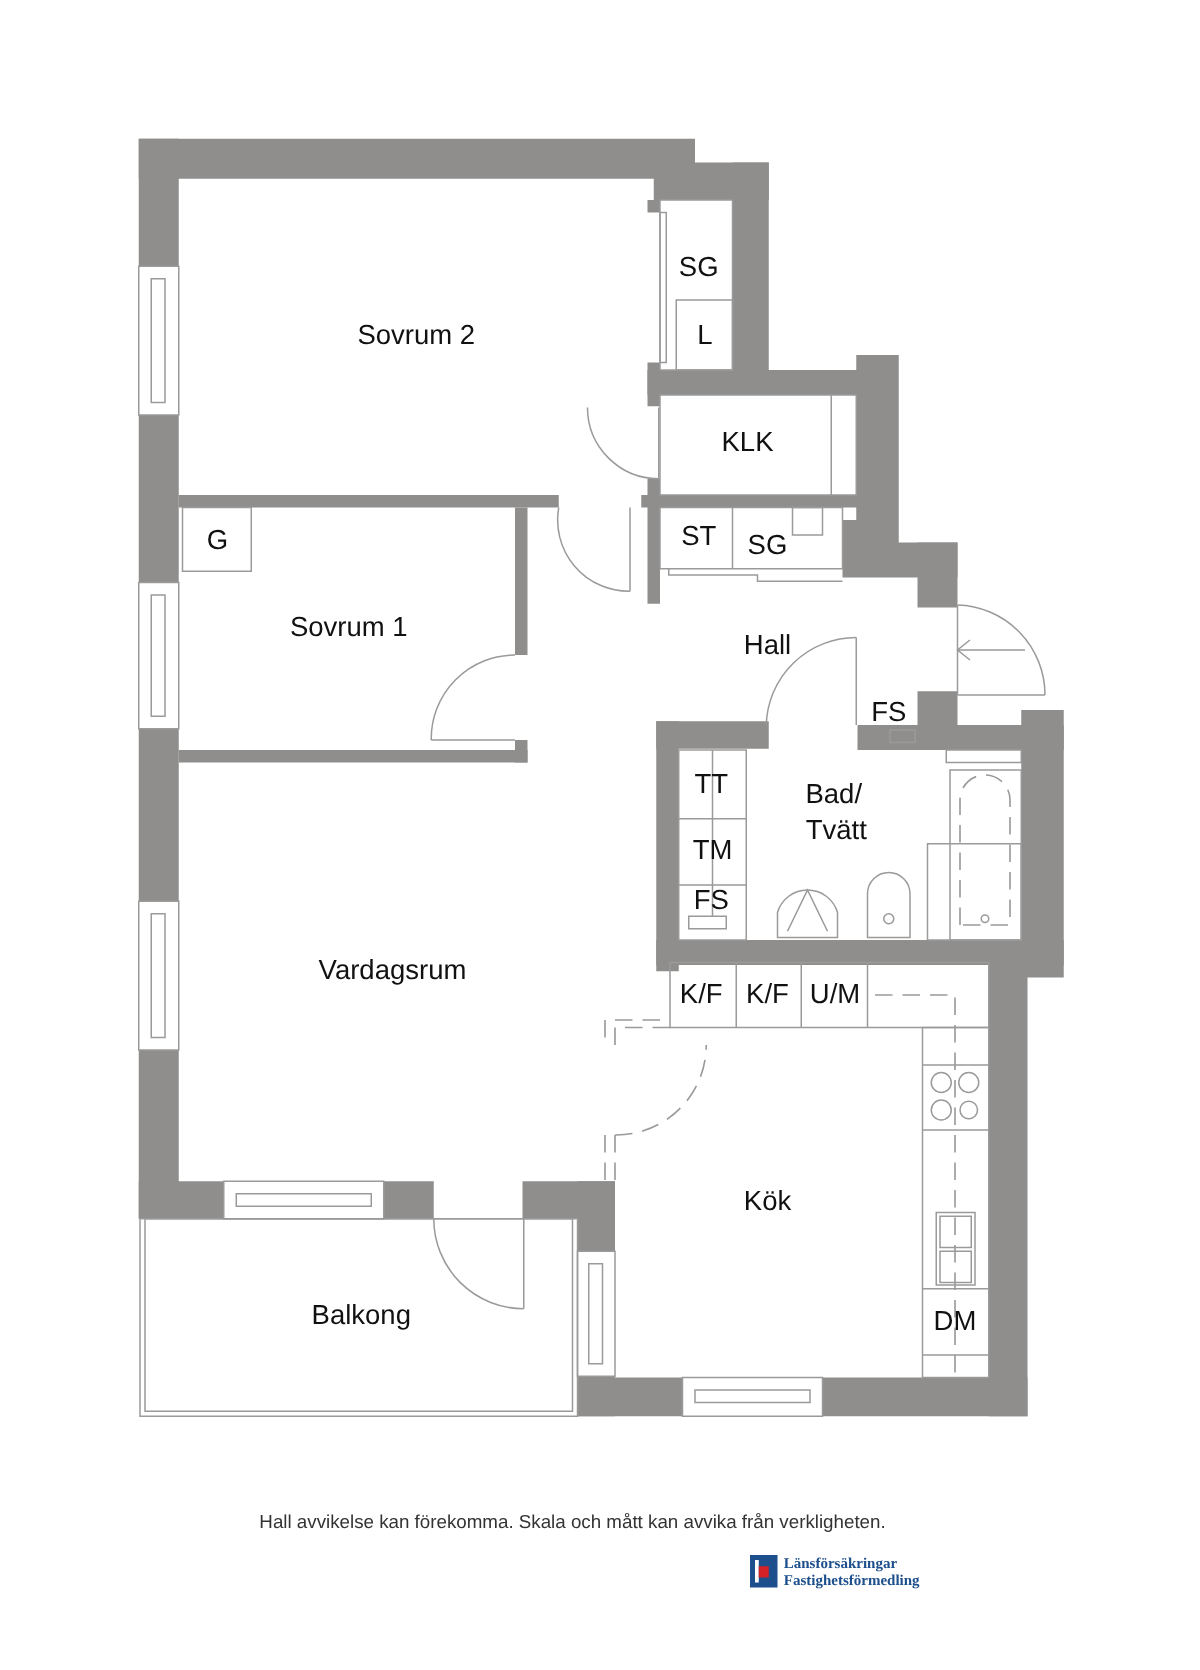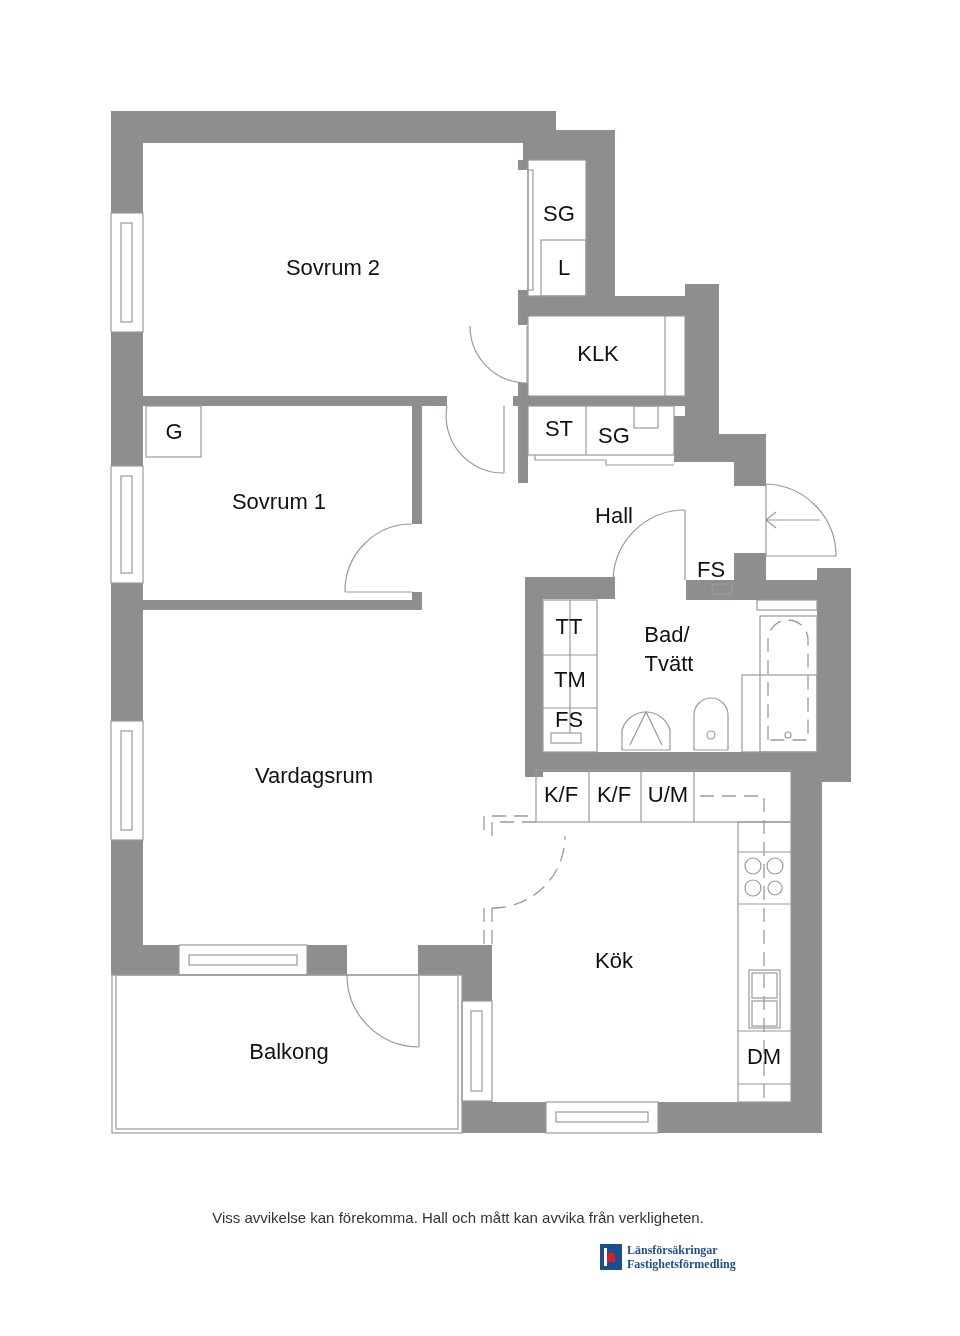--- a/index.html
+++ b/index.html
@@ -179,21 +179,21 @@
     <text class="lbl-sm" x="569" y="634" text-anchor="middle">TT</text>
     <text class="lbl-sm" x="570" y="687" text-anchor="middle">TM</text>
     <text class="lbl-sm" x="569" y="727" text-anchor="middle">FS</text>
     <text class="lbl-sm" x="561" y="802" text-anchor="middle">K/F</text>
     <text class="lbl-sm" x="614" y="802" text-anchor="middle">K/F</text>
     <text class="lbl-sm" x="668" y="802" text-anchor="middle">U/M</text>
     <text class="lbl-sm" x="764" y="1064" text-anchor="middle">DM</text>
   </g>
 </svg>
 
-<div class="disclaimer">Viss avvikelse kan förekomma. Hall och mått kan avvika från verkligheten.</div>
+<div class="disclaimer">Hall avvikelse kan förekomma. Skala och mått kan avvika från verkligheten.</div>
 
 <div class="logo">
   <div class="logo-mark"></div>
   <div class="logo-text">
     <div>Länsförsäkringar</div>
     <div>Fastighetsförmedling</div>
   </div>
 </div>
 
 </body></html>

